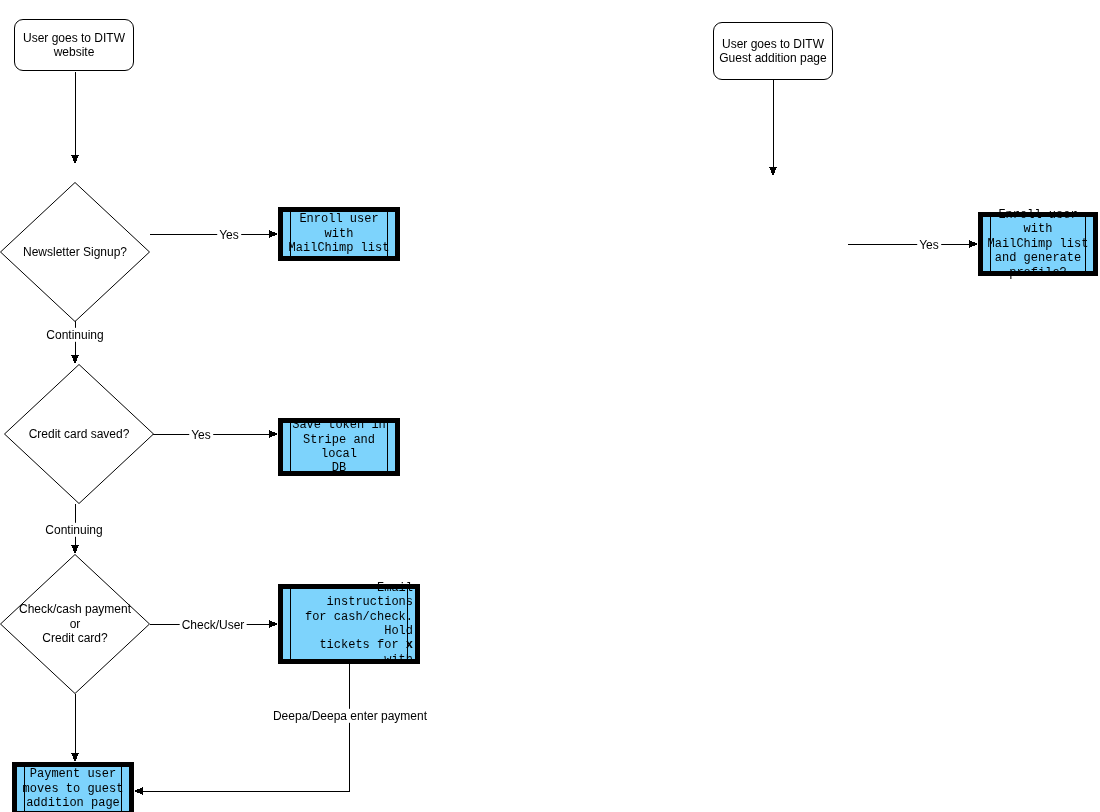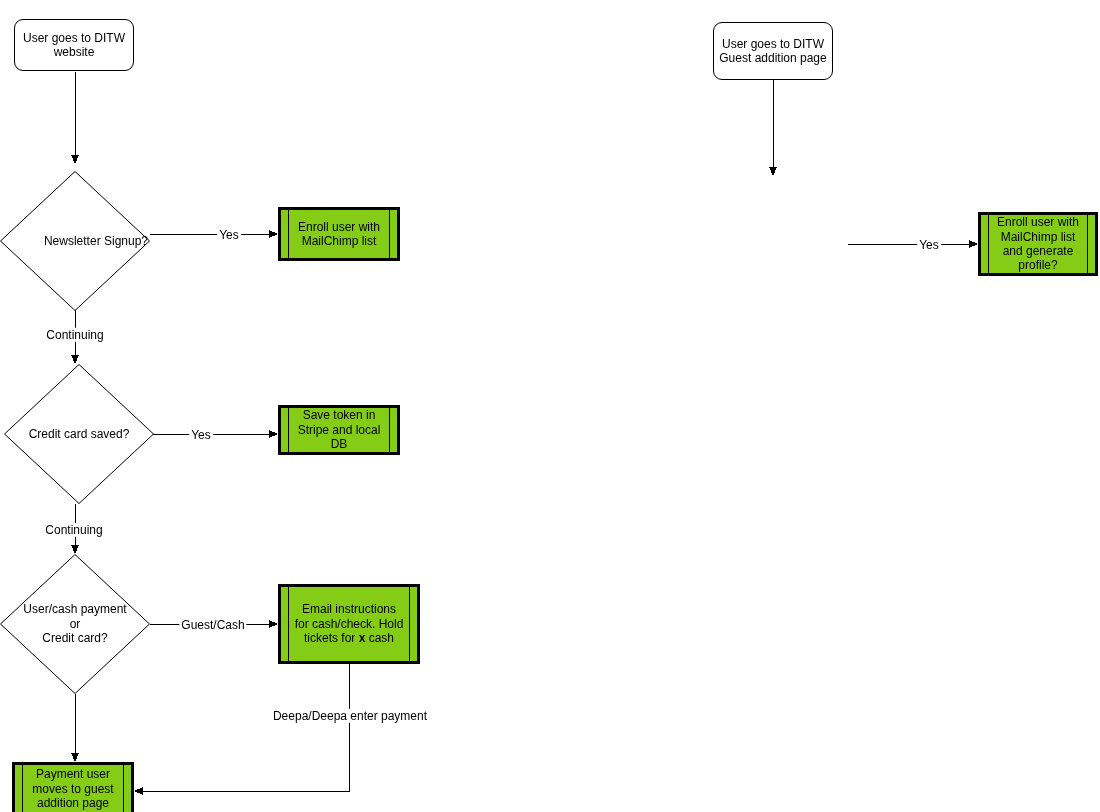--- a/index.html
+++ b/index.html
@@ -38,22 +38,23 @@
     z-index: 2;
     white-space: pre-line;
     padding: 0 2px;
   }
   .terminator {
     border: 1px solid #000000;
     border-radius: 9px;
     background: #ffffff;
   }
   .subprocess {
-    border: 3px solid #000000;
-    background: #84cc16;
+    border: 5px solid #000000;
+    background: #7dd3fc;
+    font-family: Liberation Mono, monospace;
   }
   .subprocess::before,
   .subprocess::after {
     content: "";
     position: absolute;
     top: 0;
     bottom: 0;
     width: 0;
     border-left: 1px solid #000000;
     z-index: 1;
@@ -115,21 +116,21 @@
 
     <line x1="848" y1="230" x2="970" y2="230" stroke="#000000" stroke-width="1"></line>
     <polygon points="978,230 969,226 969,234" fill="#000000"></polygon>
   </svg>
 
   <div class="node terminator" style="left:14px; top:5px; width:120px; height:52px;">
     <span class="node-text">User goes to DITW
 website</span>
   </div>
 
-  <div class="node diamond" style="left:0px; top:157px; width:150px; height:140px;justify-content:flex-end;">
+  <div class="node diamond" style="left:0px; top:168px; width:150px; height:140px;">
     <svg class="diamond-svg" width="150" height="140" viewBox="0 0 150 140">
       <polygon points="75,0.5 149.5,70 75,139.5 0.5,70" fill="#ffffff" stroke="#000000" stroke-width="1"></polygon>
     </svg>
     <span class="node-text">Newsletter Signup?</span>
   </div>
 
   <div class="node subprocess" style="left:278px; top:193px; width:122px; height:54px;">
     <span class="node-text">Enroll user with
 MailChimp list</span>
   </div>
@@ -138,46 +139,46 @@
 
   <div class="edge-label" style="left:75px; top:321px;">Continuing</div>
 
   <div class="node diamond" style="left:4px; top:350px; width:150px; height:140px;">
     <svg class="diamond-svg" width="150" height="140" viewBox="0 0 150 140">
       <polygon points="75,0.5 149.5,70 75,139.5 0.5,70" fill="#ffffff" stroke="#000000" stroke-width="1"></polygon>
     </svg>
     <span class="node-text">Credit card saved?</span>
   </div>
 
-  <div class="node subprocess" style="left:278px; top:391px; width:122px; height:50px;">
+  <div class="node subprocess" style="left:278px; top:404px; width:122px; height:58px;">
     <span class="node-text">Save token in
 Stripe and local
 DB</span>
   </div>
 
   <div class="edge-label" style="left:201px; top:421px;">Yes</div>
 
   <div class="edge-label" style="left:74px; top:516px;">Continuing</div>
 
   <div class="node diamond" style="left:0px; top:540px; width:150px; height:140px;">
     <svg class="diamond-svg" width="150" height="140" viewBox="0 0 150 140">
       <polygon points="75,0.5 149.5,70 75,139.5 0.5,70" fill="#ffffff" stroke="#000000" stroke-width="1"></polygon>
     </svg>
-    <span class="node-text">User/cash payment
+    <span class="node-text">Check/cash payment
 or
 Credit card?</span>
   </div>
 
-  <div class="node subprocess" style="left:278px; top:570px; width:142px; height:80px;">
+  <div class="node subprocess" style="left:278px; top:570px; width:142px; height:80px;text-align:right;">
     <span class="node-text"><span>Email instructions
 for cash/check. Hold
-tickets for </span><span class="bold-x">x</span><span> cash</span></span>
-  </div>
-
-  <div class="edge-label" style="left:213px; top:611px;">Guest/Cash</div>
+tickets for </span><span class="bold-x">x</span><span> with</span></span>
+  </div>
+
+  <div class="edge-label" style="left:213px; top:611px;">Check/User</div>
 
   <div class="edge-label" style="left:350px; top:702px;">Deepa/Deepa enter payment</div>
 
   <div class="node subprocess" style="left:12px; top:748px; width:122px; height:54px;">
     <span class="node-text">Payment user
 moves to guest
 addition page</span>
   </div>
 
   <div class="node terminator" style="left:713px; top:8px; width:120px; height:58px;">

